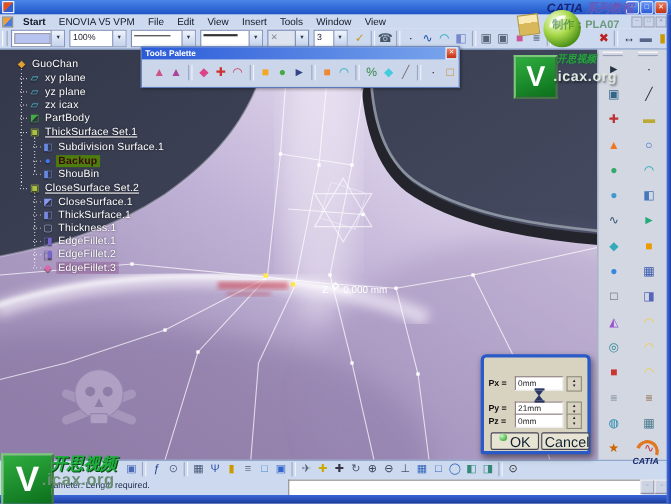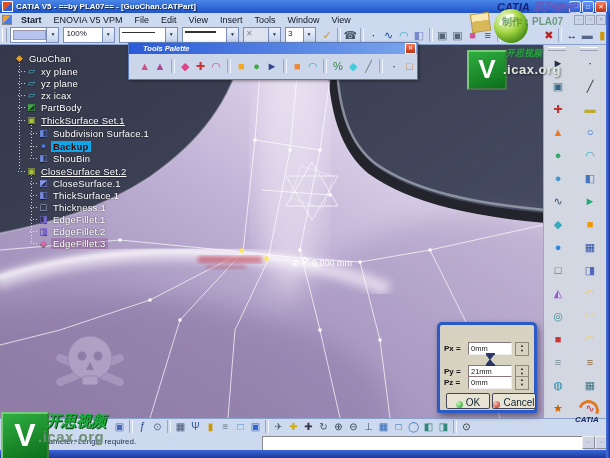--- a/index.html
+++ b/index.html
@@ -37,29 +37,29 @@
   
   .viewport{left:0;top:44px;width:543px;height:374px;z-index:1}
   
   .ti{position:absolute;height:12px;display:flex;align-items:center;white-space:nowrap;z-index:10}
   .ti::before{content:"";position:absolute;left:-8px;top:6px;width:7px;height:1px;
       background-image:repeating-linear-gradient(to right,rgba(255,255,255,.75) 0 1px,transparent 1px 3px)}
   .ti.r::before{display:none}
   .tg{font-size:9px;width:11px;display:inline-block;text-align:center;margin-right:2px;text-shadow:0 1px 1px rgba(0,0,0,.6)}
   .tl{font-size:9.5px;color:#fff;padding:0 2px;letter-spacing:.2px;text-shadow:0 0 2px rgba(0,0,0,.7)}
   .u .tl{text-decoration:underline}
-  .hl .tl{background:#0ea5e9;color:#3c0a06;font-weight:bold;text-shadow:none}
+  .hl .tl{background:#4d7c0f;color:#3c0a06;font-weight:bold;text-shadow:none}
   .sel .tl{background:rgba(150,90,150,.45)}
   .dots-v{position:absolute;width:1px;z-index:9;
       background-image:repeating-linear-gradient(to bottom,rgba(255,255,255,.75) 0 1px,transparent 1px 3px)}
   
   .palette{left:128px;top:42px;width:288px;height:36px;background:#ccd6ea;border:1px solid #5a7ab8;
            box-shadow:1px 1px 3px rgba(0,0,0,.4);z-index:40}
   .ptitle{height:11px;background:linear-gradient(90deg,#2a5ad8,#7aa6ec);display:flex;align-items:center;color:#fff}
-  .ptitle .t{flex:1;font-size:7.5px;font-weight:bold;padding-left:14px;font-style:italic}
+  .ptitle .t{flex:1;font-size:7.5px;font-weight:bold;padding-left:3px;}
   .pclose{width:9px;height:9px;margin-right:1px;background:linear-gradient(#f08060,#c03010);color:#fff;
           font-size:6px;line-height:8px;text-align:center;border:1px solid #fff}
   .prow{display:flex;align-items:center;height:23px;padding-left:8px}
   .pic{width:16px;height:16px;font-size:11px;line-height:16px;text-align:center}
   .psep{width:2px;height:14px;border-left:1px solid #98a6c4;border-right:1px solid #eef2fa;margin:0 3px}
   
   .rpanel{left:543px;top:44px;width:63px;height:374px;background:#d3d7e2;border-left:1px solid #9aa8c0;z-index:5}
   .rti{position:absolute;width:20px;height:18px;font-size:11px;text-align:center;line-height:18px}
   .ridge{position:absolute;width:18px;height:2px;border-top:1px solid #fff;border-bottom:1px solid #98a0b8}
   .rborder{left:606px;top:13px;width:4px;height:445px;background:linear-gradient(90deg,#4a76e0,#1a3aa0);z-index:50}
@@ -71,21 +71,21 @@
   .abtn{width:10px;height:10px;margin-right:1px;border:1px solid #fff;border-radius:2px;color:#fff;
         font-size:6.5px;line-height:9px;text-align:center;background:linear-gradient(#6a96f0,#2a5ad8)}
   .abtn.close{background:linear-gradient(#f08060,#c03010)}
   .arow{position:absolute;left:4px;display:flex;align-items:center;height:13px}
   .albl{width:24px;font-size:8px;font-weight:bold;color:#111}
   .ainp{width:40px;height:11px;background:#fff;border:1px solid;border-color:#877 #eee #eee #877;
         font-size:7.5px;line-height:11px;padding-left:2px;color:#222}
   .spin{width:12px;height:12px;margin-left:3px;border:1px solid #8a8a7a;background:#d8d2c0;display:flex;
         flex-direction:column;align-items:center;justify-content:center;font-size:4px;line-height:4.5px;color:#222}
   .obtn{position:absolute;height:14px;background:#e8e4d4;border:1px solid #445;border-radius:2px;display:flex;
-        align-items:flex-end;justify-content:center;font-size:10px;color:#123;gap:3px}
+        align-items:flex-start;justify-content:center;font-size:13px;color:#123;gap:3px}
   .orb{width:7px;height:7px;border-radius:50%}
   .orb.g{background:radial-gradient(circle at 30% 30%,#c8f8c0,#1a9a1a)}
   .orb.r{background:radial-gradient(circle at 30% 30%,#f8c8c0,#c02010)}
   .hg{position:absolute;left:46px;top:28px;width:9px;height:13px;z-index:5;opacity:.9}
   .hg .bar{position:absolute;left:0;width:9px;height:2px;background:#16265a}
   .hg .tri-t{position:absolute;top:2px;left:0;border-left:4.5px solid transparent;border-right:4.5px solid transparent;border-top:5px solid #16265a}
   .hg .tri-b{position:absolute;bottom:2px;left:0;border-left:4.5px solid transparent;border-right:4.5px solid transparent;border-bottom:5px solid #16265a}
   
   .btoolbar{left:0;top:418px;width:610px;height:15px;background:#cdd9ee;border-top:1px solid #8aa0c8;
             display:flex;align-items:center;z-index:12}
@@ -113,21 +113,20 @@
   .clogo{left:570px;top:400px;width:38px;height:30px;z-index:20}
   .clogo .sw{position:absolute;left:8px;top:0;width:15px;height:15px;border:3px solid transparent;
              border-top-color:#e07820;border-right-color:#e07820;border-radius:50%;transform:rotate(-25deg)}
   .clogo .tx{position:absolute;left:5px;top:15px;font-size:8px;font-weight:bold;font-style:italic;color:#1a2a6a}
 </style>
 </head>
 <body>
 
 <div class="abs titlebar">
   <span class="tb-ico"></span>
-  <span class="tb-title">CATIA V5 - ==by PLA07== - [GuoChan.CATPart]</span>
   <span class="wbtns">
     <span class="wbtn">─</span>
     <span class="wbtn">□</span>
     <span class="wbtn close">✕</span>
   </span>
 </div>
 <div class="abs hdr-brand">
   <span style="color:#16247a">CATIA</span>
   <span style="color:#6a58b8">系列教程</span>
 </div>

